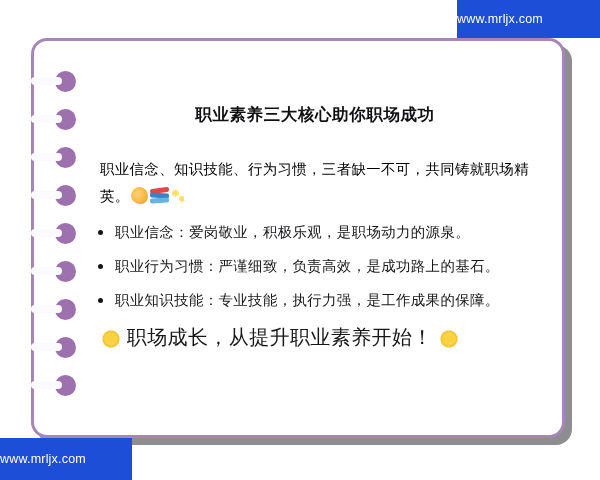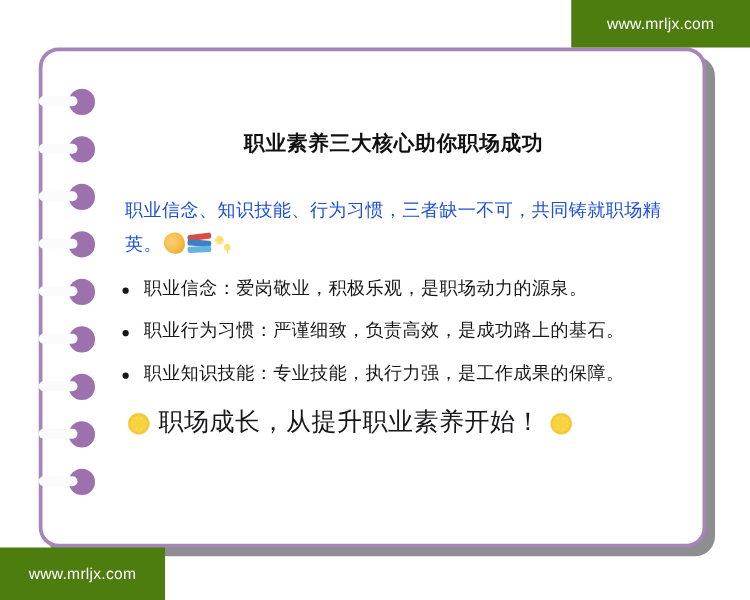--- a/index.html
+++ b/index.html
@@ -76,39 +76,39 @@
     color: #111114;
     letter-spacing: 0.6px;
     margin: 45px 0 0 0;
     font-family: Liberation Sans, sans-serif;
   }
 
   #intro-paragraph {
     margin: 30px 0 0 4px;
     font-size: 14.4px;
     line-height: 27px;
-    color: #1d4ed8;
+    color: #000000;
     letter-spacing: 0.4px;
     font-family: "DejaVu Sans", "Liberation Sans", sans-serif;
   }
 
   #bullet-list {
     list-style: none;
     margin: 9px 0 0 0;
     padding: 0;
   }
   .bullet-item {
     position: relative;
     padding-left: 19px;
     margin-bottom: 7px;
     font-size: 14.4px;
     line-height: 27px;
     color: #17171a;
     letter-spacing: 0.4px;
-    font-family: Liberation Mono, monospace;
+    font-family: Liberation Sans, sans-serif;
   }
   .bullet-dot {
     position: absolute;
     left: 2px;
     top: 11px;
     width: 5px;
     height: 5px;
     border-radius: 50%;
     background: #17171a;
   }
@@ -171,27 +171,27 @@
   }
   .emoji-star::before {
     content: ""; position: absolute; left: 0; top: 0;
     width: 18px; height: 18px; background: #f7d23f;
     clip-path: polygon(50% 0%, 59% 33%, 88% 14%, 71% 42%, 100% 50%, 71% 58%, 88% 86%, 59% 67%, 50% 100%, 41% 67%, 12% 86%, 29% 58%, 0% 50%, 29% 42%, 12% 14%, 41% 33%);
   }
 
   
   .watermark {
     position: absolute;
-    background: #4d7c0f;
+    background: #1d4ed8;
     color: #ffffff;
     font-size: 12.5px;
     letter-spacing: 0.2px;
     display: flex;
     align-items: center;
-    justify-content: center;
+    justify-content: flex-start;
     font-family: "Liberation Sans", "DejaVu Sans", sans-serif;
     z-index: 9;
   }
   #watermark-top-right {
     right: 0;
     top: 0;
     width: 143px;
     height: 38px;
   }
   #watermark-bottom-left {

